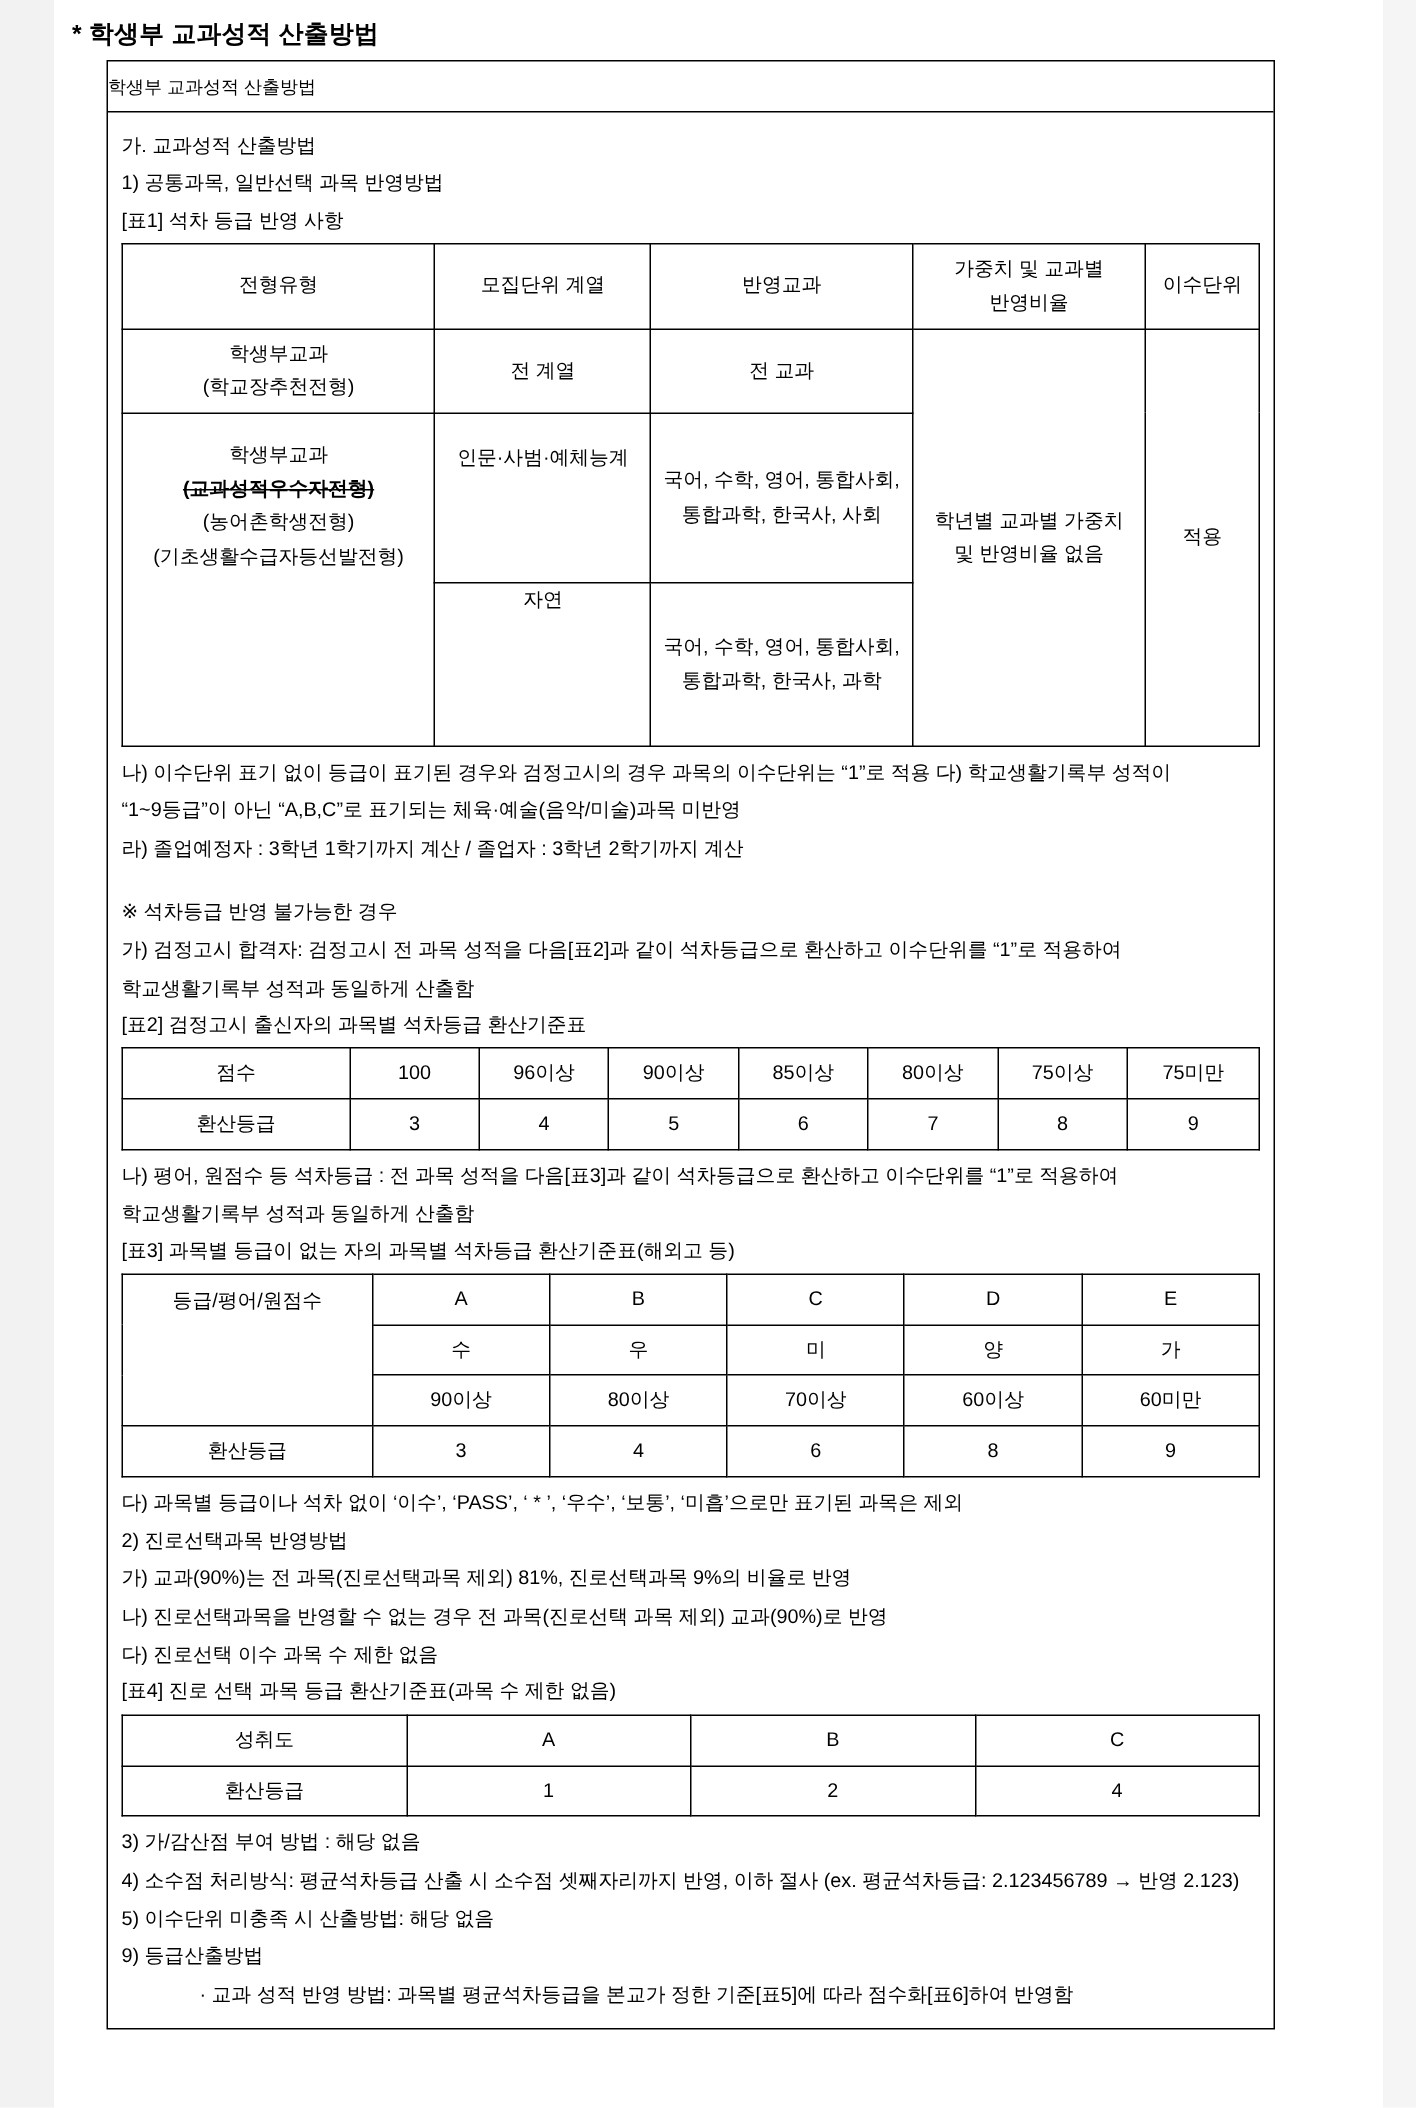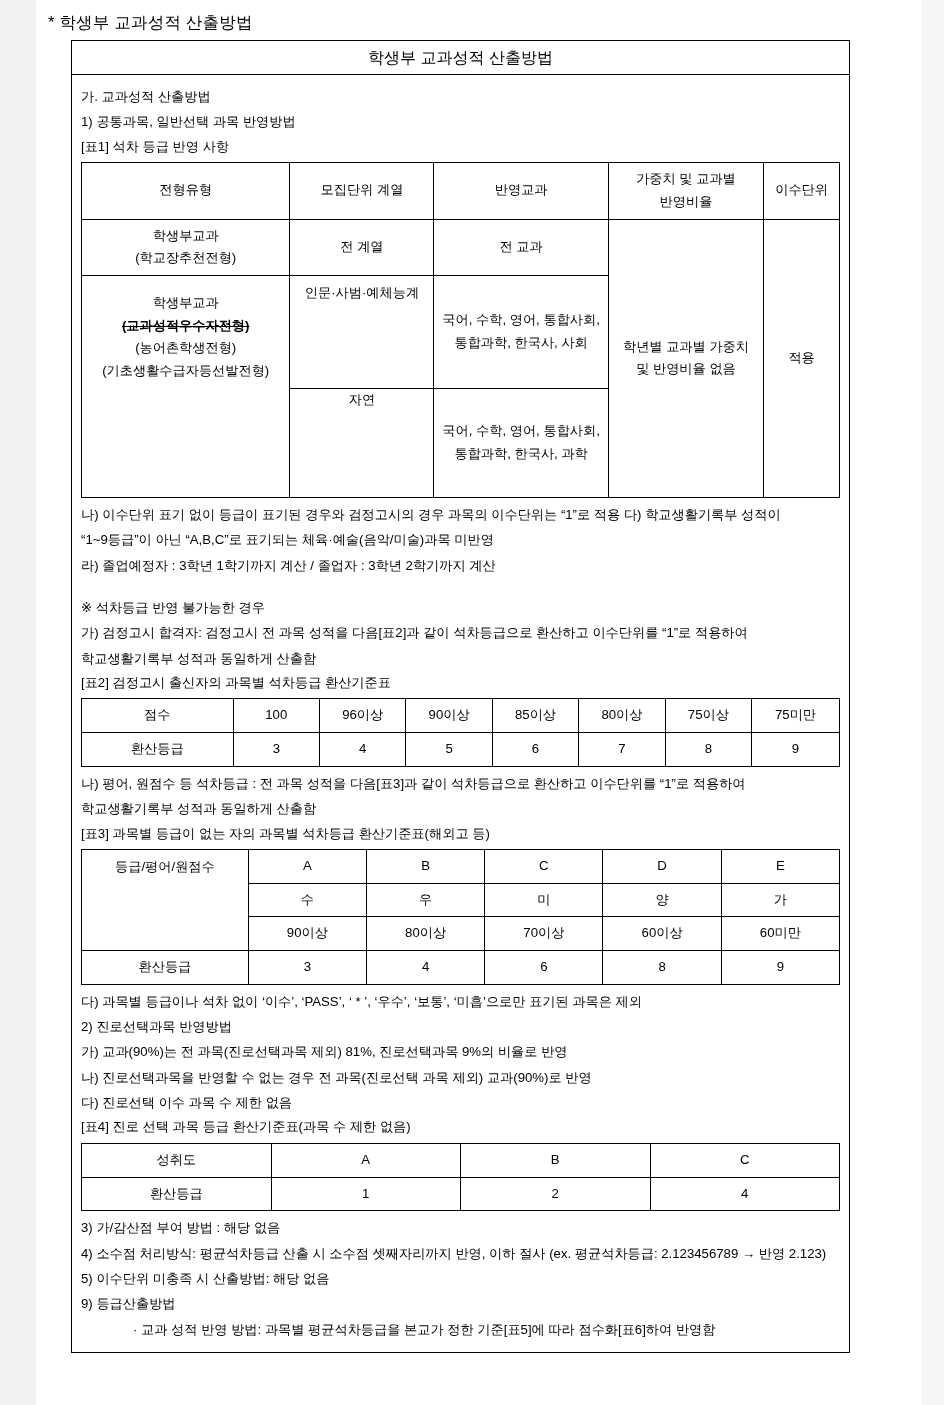--- a/index.html
+++ b/index.html
@@ -34,40 +34,39 @@
     left: 922px; top: 0;
     width: 22px; height: 1405px;
     background: #f5f5f5;
   }
 
   .doc-title {
     position: absolute;
     left: 48px;
     top: 12px;
     font-size: 16.5px;
-    font-weight: normal;
+    font-weight: bold;
     letter-spacing: 0.2px;
     white-space: nowrap;
   }
 
   .outer {
     position: absolute;
     left: 71px;
     top: 40px;
     width: 779px;
     border: 1.6px solid #000;
     box-sizing: border-box;
     background: #fff;
   }
 
   .outer-title {
     height: 34px;
     line-height: 34px;
-    text-align: center;
-    font-size: 16px;
+    font-size: 12px;
     border-bottom: 1.6px solid #000;
     box-sizing: border-box;
   }
 
   .body-pad {
     padding: 9px 9px 10px 9px;
     box-sizing: border-box;
   }
 
   .line {
@@ -161,21 +160,21 @@
             </td>
             <td rowspan="3">적용</td>
           </tr>
           <tr>
             <td rowspan="2" style="vertical-align:top;padding-top:16px;">
               <span class="cellline">학생부교과</span>
               <span class="cellline strike">(교과성적우수자전형)</span>
               <span class="cellline">(농어촌학생전형)</span>
               <span class="cellline">(기초생활수급자등선발전형)</span>
             </td>
-            <td style="vertical-align:top;padding-top:6px;">인문·사범·예체능계</td>
+            <td style="vertical-align:top;padding-top:18px;">인문·사범·예체능계</td>
             <td style="height:102px;">국어, 수학, 영어, 통합사회, 통합과학, 한국사, 사회</td>
           </tr>
           <tr>
             <td style="vertical-align:top;padding-top:0;">자연</td>
             <td style="height:98px;">국어, 수학, 영어, 통합사회, 통합과학, 한국사, 과학</td>
           </tr>
         </tbody>
       </table>
 
       <div class="line">나) 이수단위 표기 없이 등급이 표기된 경우와 검정고시의 경우 과목의 이수단위는 “1”로 적용 다) 학교생활기록부 성적이</div>

